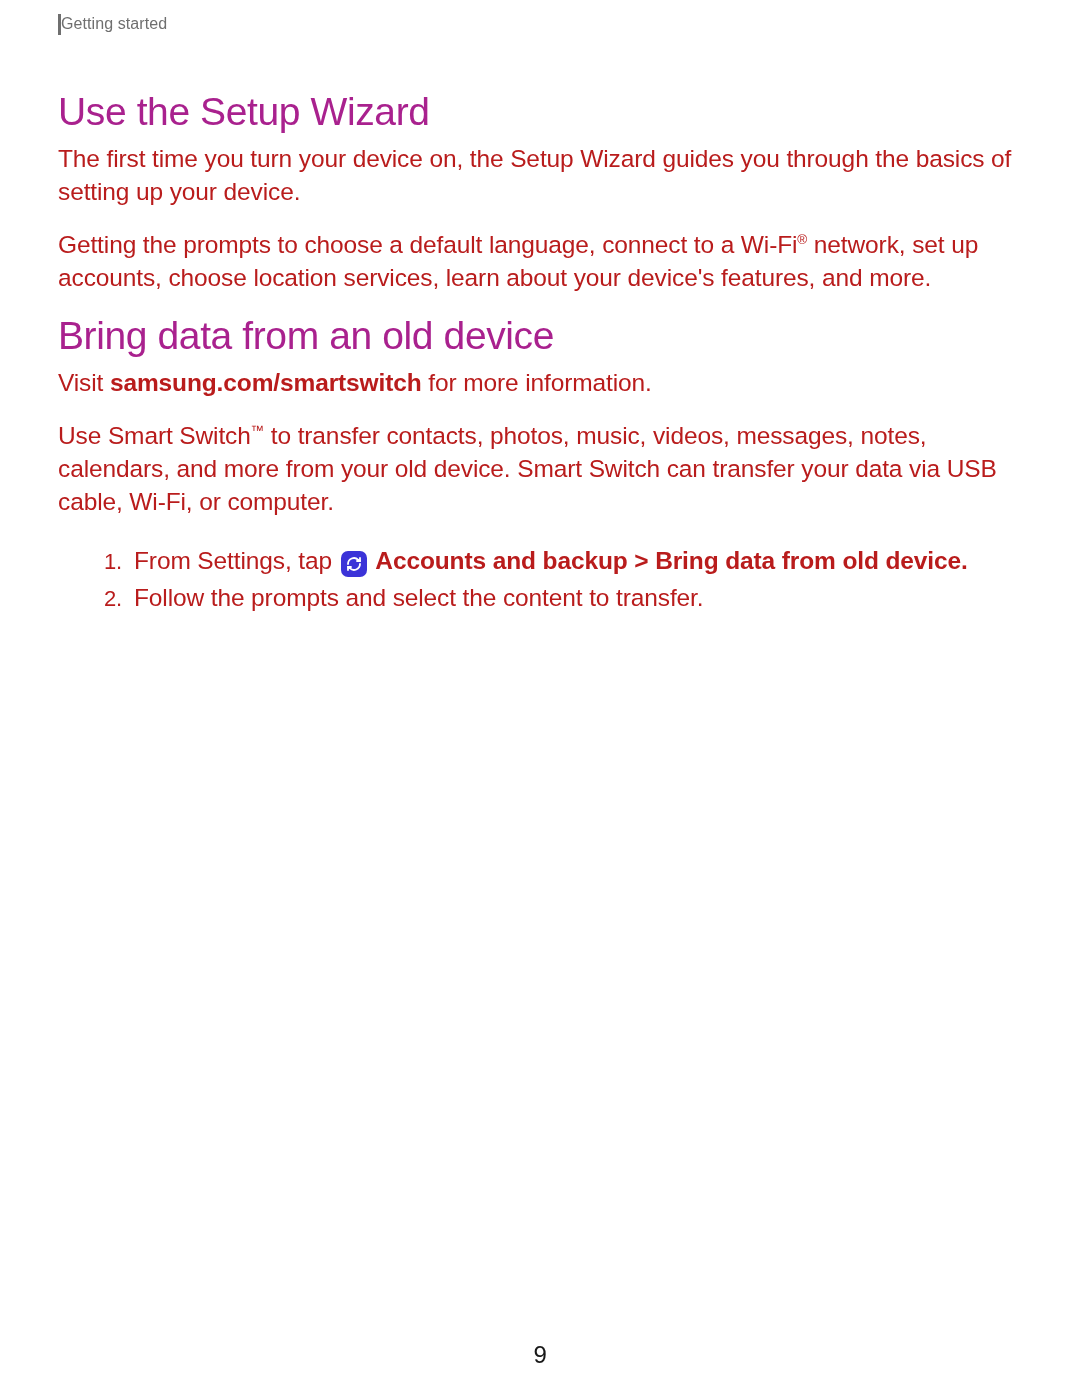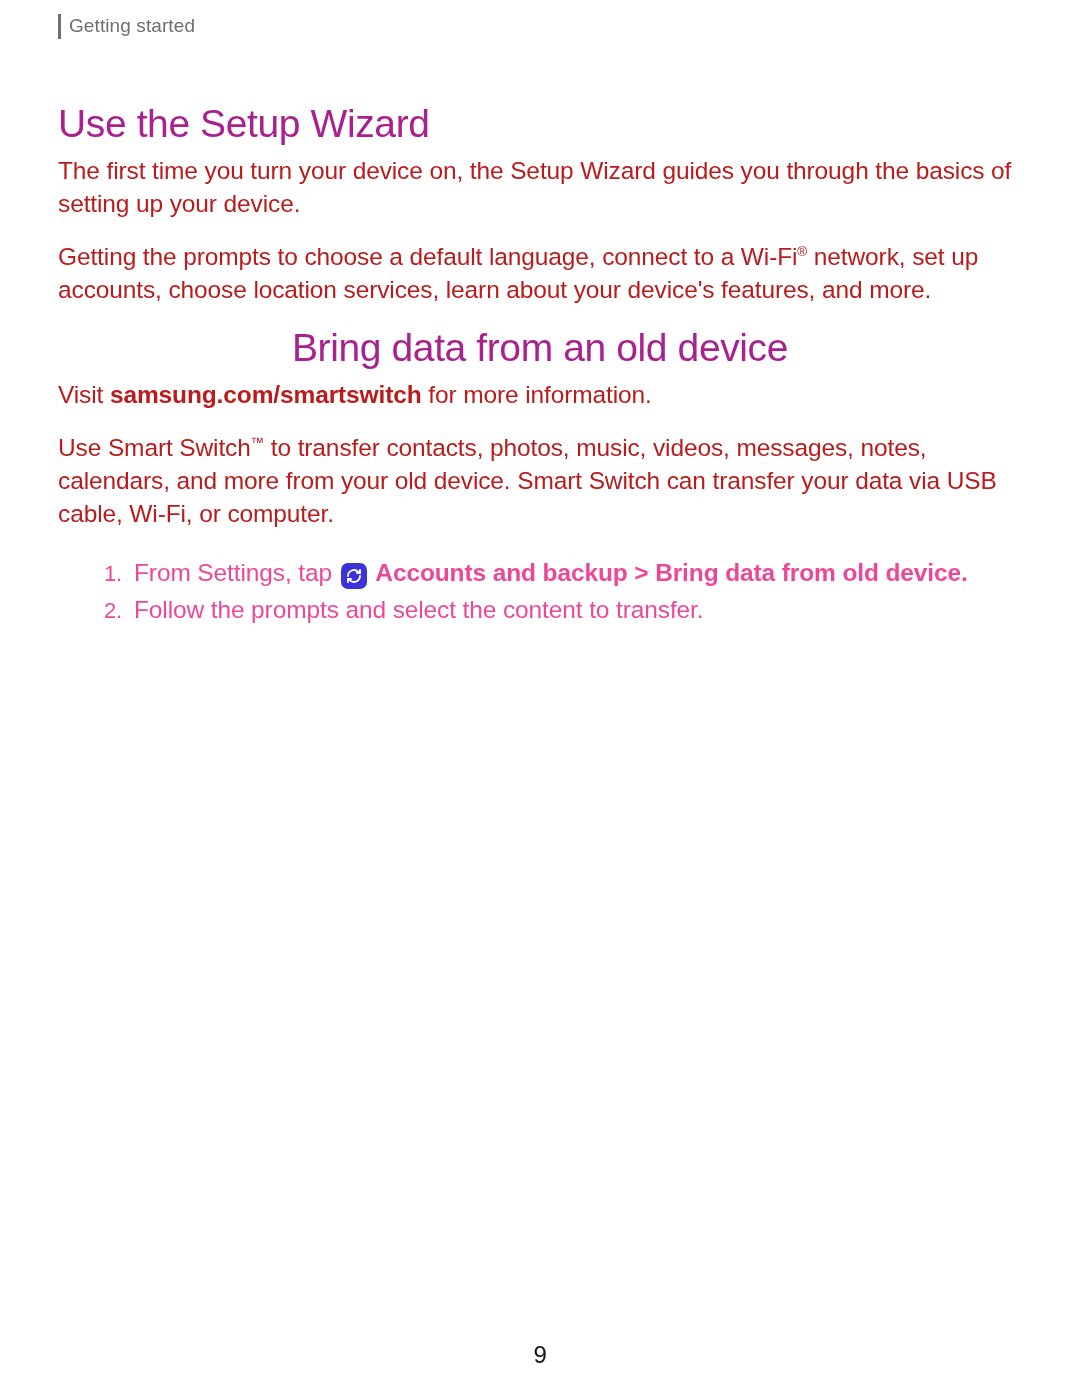--- a/index.html
+++ b/index.html
@@ -14,53 +14,53 @@
     .page {
       position: relative;
       width: 100%;
       height: 100%;
       padding: 0 58px 0 58px;
     }
     .breadcrumb {
       position: absolute;
       top: 14px;
       left: 58px;
-      font-size: 19px;
+      font-size: 16px;
       color: #6f6f6f;
       border-left: 3px solid #6f6f6f;
-      padding-left: 8px;
+      padding-left: 0;
       line-height: 1.3;
       letter-spacing: 0.005em;
     }
     .content {
       padding-top: 80px;
     }
     h2.section-title {
       font-size: 39px;
       font-weight: 400;
       color: #a9218e;
-      margin-top: 22px;
+      margin-top: 10px;
       margin-bottom: 8px;
       letter-spacing: -0.01em;
     }
     p.body {
       font-size: 24.5px;
       line-height: 1.35;
       color: #b91c1c;
       margin-bottom: 20px;
       letter-spacing: -0.005em;
     }
     sup { font-size: 0.55em; vertical-align: super; line-height: 0; }
     .bold { font-weight: 700; }
     ol.steps {
       list-style: decimal;
       padding-left: 70px;
       font-size: 24.5px;
       line-height: 1.55;
-      color: #ec4899;
+      color: #b91c1c;
       letter-spacing: -0.005em;
       margin-top: 23px;
     }
     ol.steps li { padding-left: 6px; }
     ol.steps li::marker { font-size: 22px; }
     .inline-icon {
       display: inline-flex;
       align-items: center;
       justify-content: center;
       width: 26px;
@@ -89,21 +89,21 @@
   <div class="breadcrumb">Getting started</div>
 
   <div class="content">
 
     <h2 class="section-title">Use the Setup Wizard</h2>
     <p class="body">The first time you turn your device on, the Setup Wizard guides you through the basics of setting up your device.</p>
     <p class="body">
       <span>Getting the prompts to choose a default language, connect to a Wi-Fi</span><sup>®</sup><span> network, set up accounts, choose location services, learn about your device's features, and more.</span>
     </p>
 
-    <h2 class="section-title" style="margin-top:14px;text-align:center;">Bring data from an old device</h2>
+    <h2 class="section-title" style="margin-top:14px;">Bring data from an old device</h2>
     <p class="body">
       <span>Visit </span><span class="bold">samsung.com/smartswitch</span><span> for more information.</span>
     </p>
     <p class="body">
       <span>Use Smart Switch</span><sup>™</sup><span> to transfer contacts, photos, music, videos, messages, notes, calendars, and more from your old device. Smart Switch can transfer your data via USB cable, Wi-Fi, or computer.</span>
     </p>
 
     <ol class="steps">
       <li>
         <span>From Settings, tap </span>

